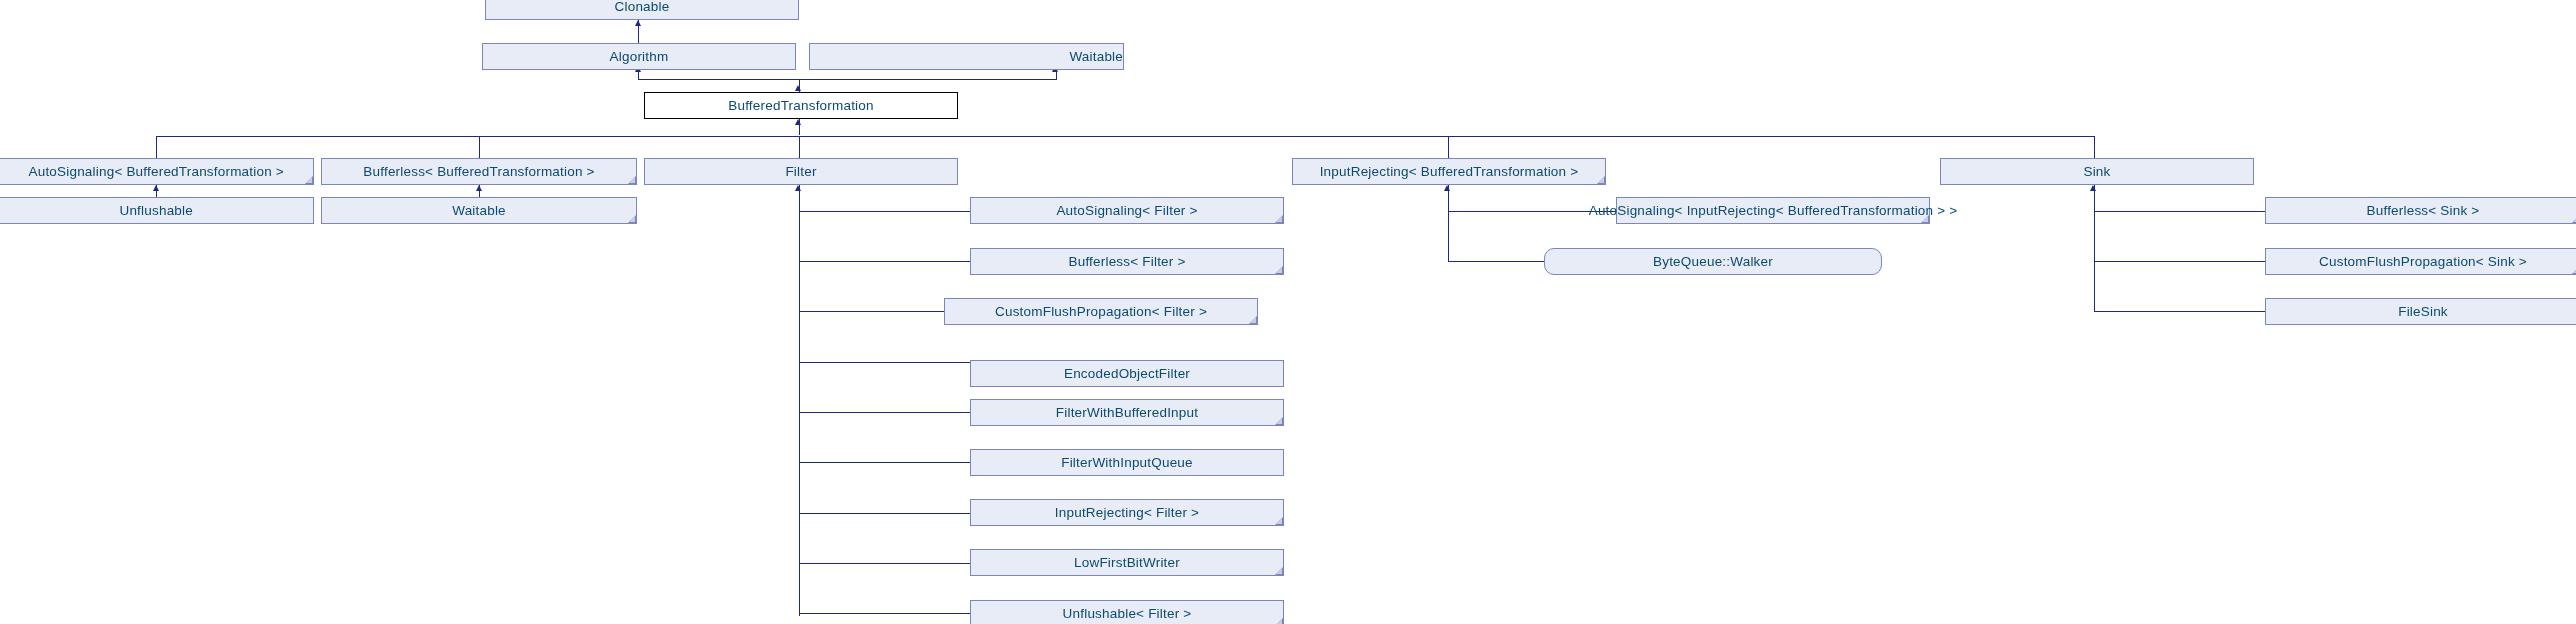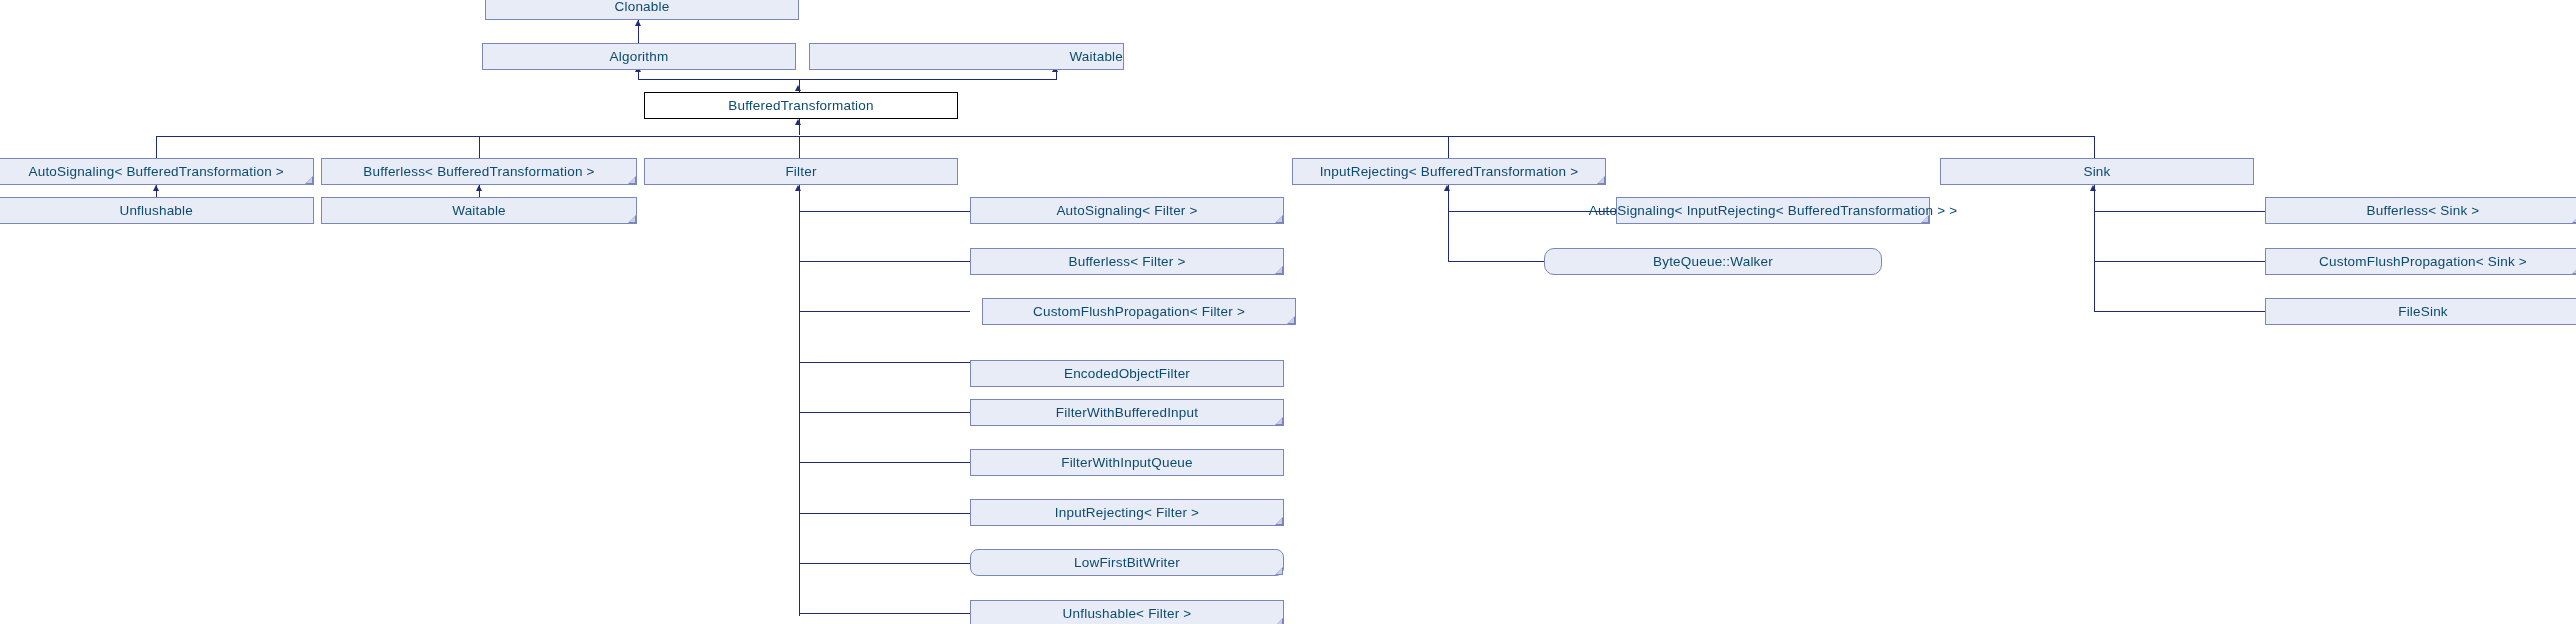--- a/index.html
+++ b/index.html
@@ -173,36 +173,36 @@
   <div class="node tmpl" style="left:321px; top:197px; width:316px;">
     <span class="label">Waitable</span>
   </div>
 
   <div class="node tmpl" style="left:970px; top:197px; width:314px;">
     <span class="label">AutoSignaling&lt; Filter &gt;</span>
   </div>
   <div class="node tmpl" style="left:970px; top:248px; width:314px;">
     <span class="label">Bufferless&lt; Filter &gt;</span>
   </div>
-  <div class="node tmpl" style="left:982px; top:298px; width:314px;">
+  <div class="node tmpl" style="left:944px; top:298px; width:314px;">
     <span class="label">CustomFlushPropagation&lt; Filter &gt;</span>
   </div>
   <div class="node" style="left:970px; top:348px; width:314px;margin-top:12px;">
     <span class="label">EncodedObjectFilter</span>
   </div>
   <div class="node tmpl" style="left:970px; top:399px; width:314px;">
     <span class="label">FilterWithBufferedInput</span>
   </div>
   <div class="node" style="left:970px; top:449px; width:314px;">
     <span class="label">FilterWithInputQueue</span>
   </div>
   <div class="node tmpl" style="left:970px; top:499px; width:314px;">
     <span class="label">InputRejecting&lt; Filter &gt;</span>
   </div>
-  <div class="node tmpl" style="left:970px; top:549px; width:314px;border-radius:8px;">
+  <div class="node tmpl" style="left:970px; top:549px; width:314px;">
     <span class="label">LowFirstBitWriter</span>
   </div>
   <div class="node tmpl" style="left:970px; top:600px; width:314px;">
     <span class="label">Unflushable&lt; Filter &gt;</span>
   </div>
 
   <div class="node tmpl" style="left:1616px; top:197px; width:314px;">
     <span class="label">AutoSignaling&lt; InputRejecting&lt; BufferedTransformation &gt; &gt;</span>
   </div>
   <div class="node" style="left:1544px; top:248px; width:338px;border-radius:10px;">

